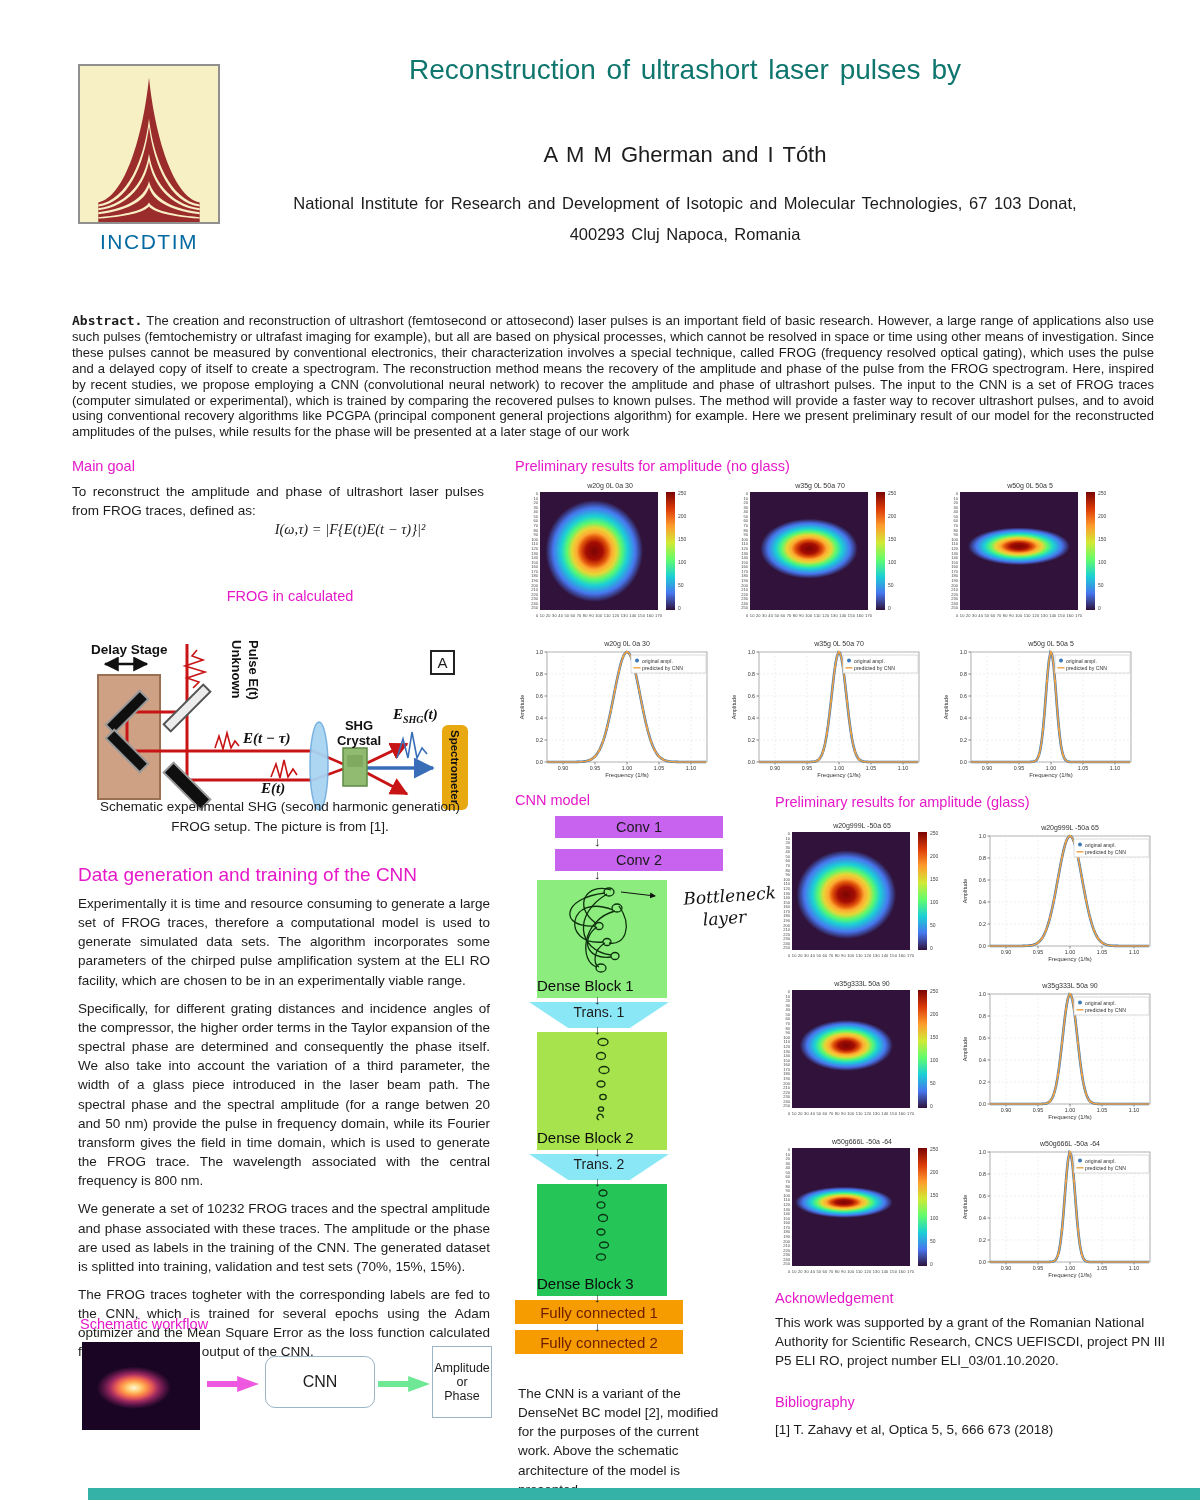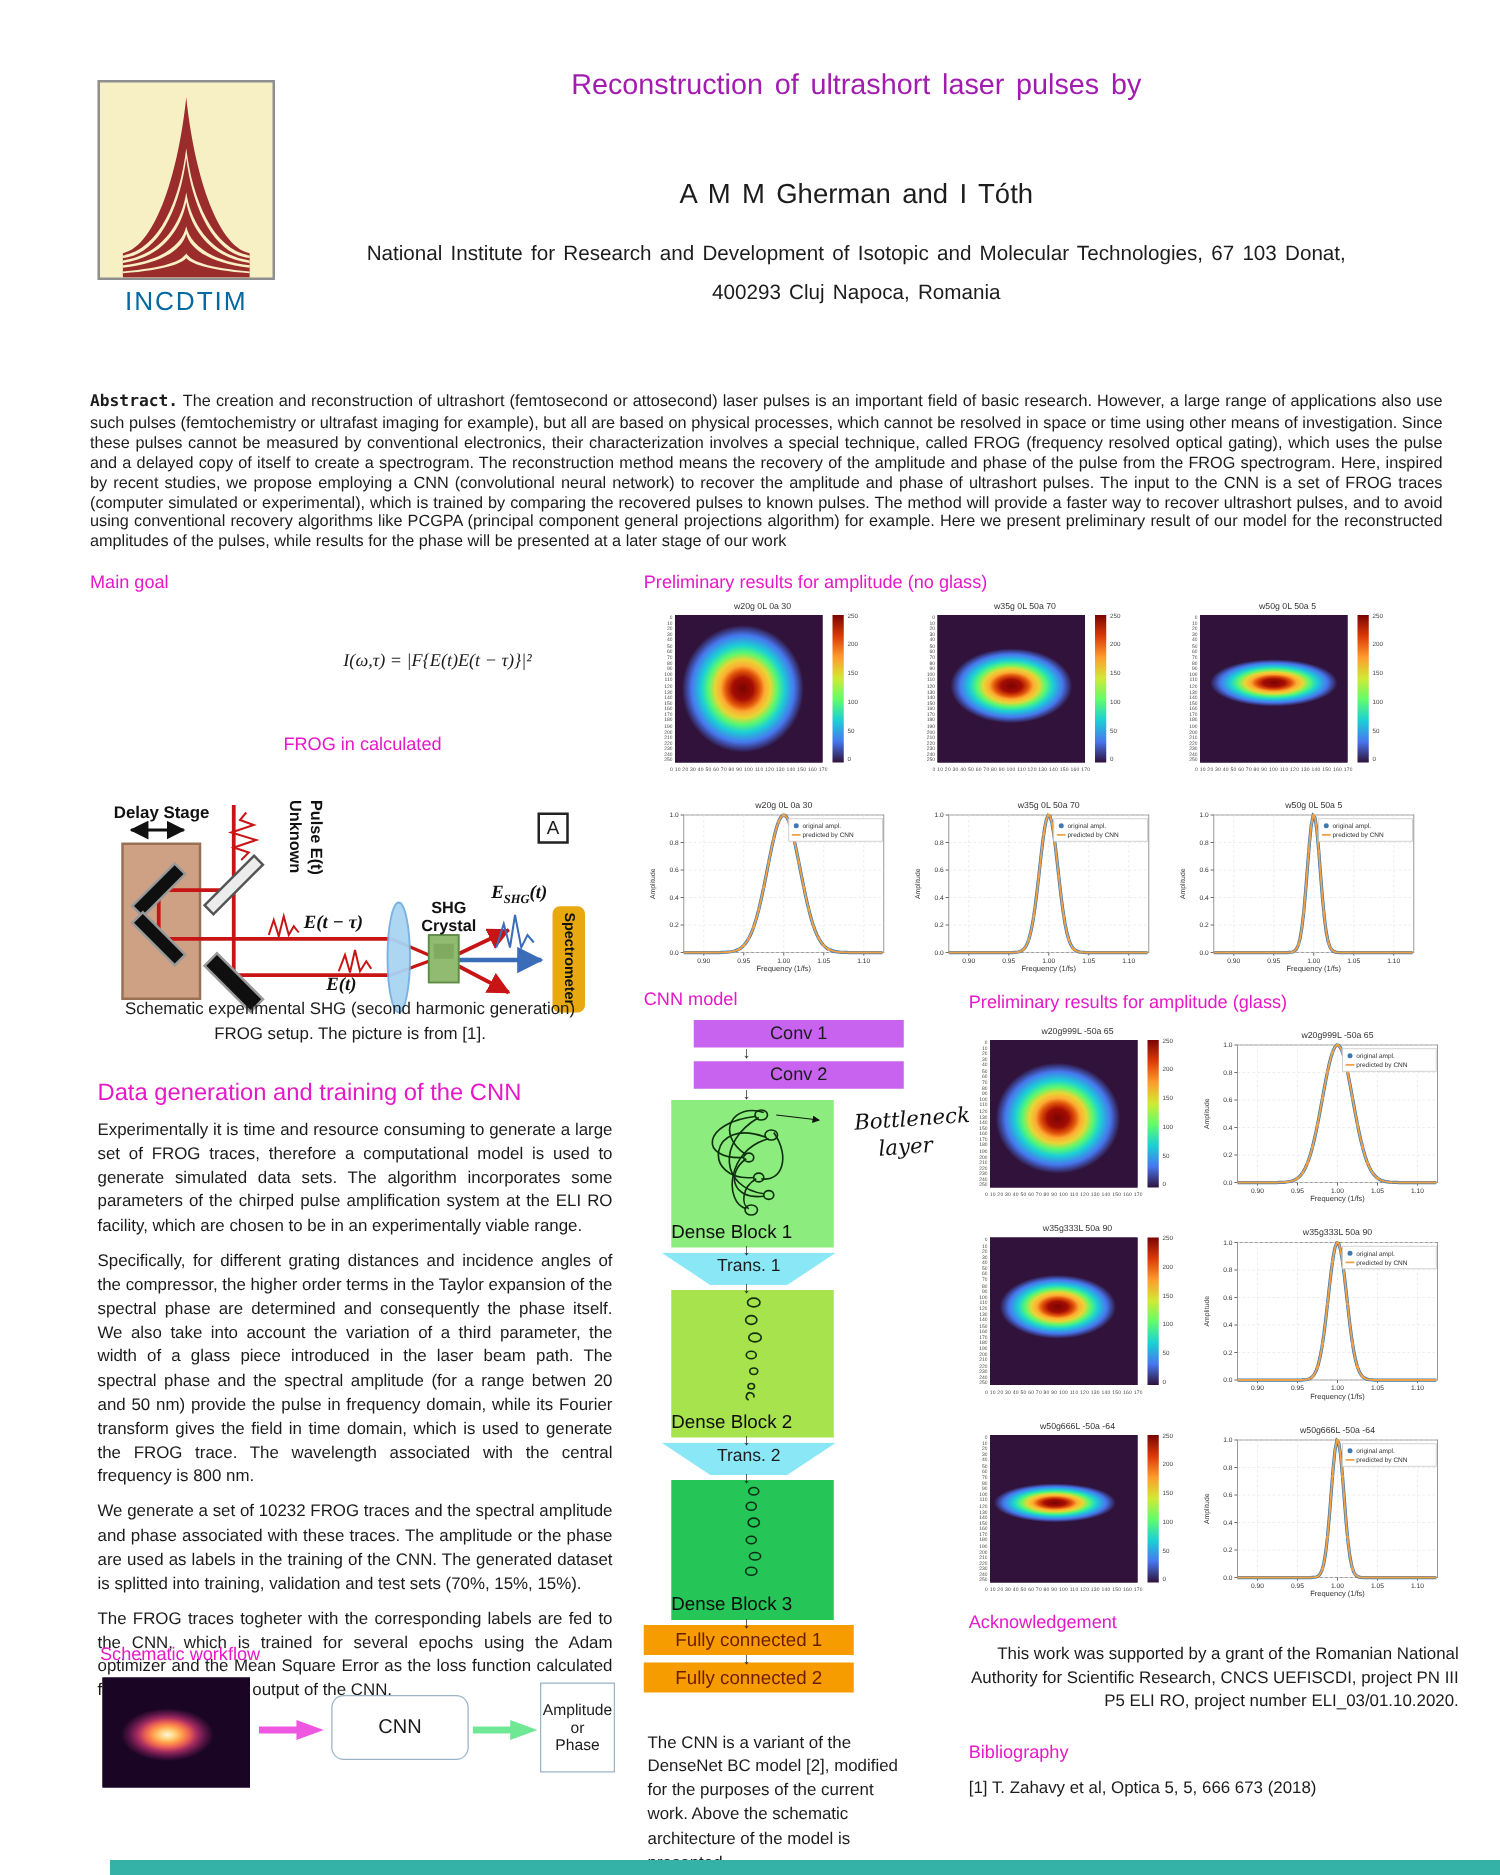--- a/index.html
+++ b/index.html
@@ -6,21 +6,21 @@
   .poster{position:relative;width:1200px;height:1500px;background:#ffffff;margin:0 auto;
           font-family:"Liberation Sans", sans-serif;color:#1c1c1c;overflow:hidden;}
   .abs{position:absolute;}
   
   .mh{position:absolute;color:#e519c8;font-size:14.5px;}
   .mh-big{position:absolute;color:#e519c8;font-size:19px;}
   
   .logo-box{position:absolute;left:78px;top:64px;width:142px;height:160px;background:#f7f0c4;border:2px solid #8f8f8f;box-sizing:border-box;}
   .logo-text{position:absolute;left:78px;top:230px;width:142px;text-align:center;font-size:21px;letter-spacing:1.5px;color:#0369a1;}
   .hdr{position:absolute;left:240px;width:890px;text-align:center;}
-  .title{top:52px;font-size:23px;line-height:1.32;color:#a21caf;word-spacing:3px;}
+  .title{top:52px;font-size:28px;line-height:1.32;color:#0f766e;word-spacing:3px;}
   .authors{top:142px;font-size:22px;word-spacing:3px;}
   .affil{top:188px;font-size:16.5px;line-height:1.85;word-spacing:2px;}
   
   .abstract{position:absolute;left:72px;top:300px;width:1082px;font-size:13px;line-height:15.9px;text-align:justify;}
   .abs-label{font-family:"DejaVu Sans Mono", monospace;font-weight:bold;}
   
   .body-txt{font-size:13.5px;line-height:1.42;text-align:justify;}
   .formula{font-family:"Liberation Serif", serif;font-style:italic;font-size:14.5px;text-align:center;}
   .caption{text-align:center;font-size:13.5px;line-height:1.45;}
   
@@ -91,20 +91,21 @@
   </div>
   <div class="hdr authors">A M M Gherman and I Tóth</div>
   <div class="hdr affil">
     <div>National Institute for Research and Development of Isotopic and Molecular Technologies, 67 103 Donat,</div>
     <div>400293 Cluj Napoca, Romania</div>
   </div>
 
   <p class="abstract"><span class="abs-label">Abstract.</span><span> The creation and reconstruction of ultrashort (femtosecond or attosecond) laser pulses is an important field of basic research. However, a large range of applications also use such pulses (femtochemistry or ultrafast imaging for example), but all are based on physical processes, which cannot be resolved in space or time using other means of investigation. Since these pulses cannot be measured by conventional electronics, their characterization involves a special technique, called FROG (frequency resolved optical gating), which uses the pulse and a delayed copy of itself to create a spectrogram. The reconstruction method means the recovery of the amplitude and phase of the pulse from the FROG spectrogram. Here, inspired by recent studies, we propose employing a CNN (convolutional neural network) to recover the amplitude and phase of ultrashort pulses. The input to the CNN is a set of FROG traces (computer simulated or experimental), which is trained by comparing the recovered pulses to known pulses.  The method will provide a faster way to recover ultrashort pulses, and to avoid using conventional recovery algorithms like PCGPA (principal component general projections algorithm) for example. Here we present preliminary result of our model for the reconstructed amplitudes of the pulses, while results for the phase will be presented at a later stage of our work</span></p>
 
   <div class="mh" style="left:72px;top:458px">Main goal</div>
+  <div class="abs body-txt" style="left:72px;top:482px;width:412px">To reconstruct the amplitude and phase of ultrashort laser pulses from FROG traces, defined as:</div>
   <div class="abs formula" style="left:150px;top:521px;width:400px">I(ω,τ) = |F{E(t)E(t − τ)}|²</div>
   <div class="mh" style="left:110px;top:588px;width:360px;text-align:center">FROG in calculated</div>
 
   <div class="frog-wrap">
     <svg width="420" height="188" viewBox="0 0 420 188">
       <defs>
         <marker id="ar" markerWidth="8" markerHeight="8" refX="5.5" refY="3" orient="auto">
             <path d="M0,0 L6,3 L0,6 Z" fill="#c81414"></path>
           </marker>
         <marker id="ab" markerWidth="8" markerHeight="8" refX="5.5" refY="3" orient="auto">
@@ -865,18 +866,18 @@
         <circle cx="120" cy="93.5" r="1.2" fill="#efa145"></circle>
         <circle cx="124" cy="118.9" r="1.2" fill="#efa145"></circle>
         <rect x="116" y="19" width="75" height="18" fill="#fff" stroke="#ccc" stroke-width="0.7"></rect>
         <circle cx="122" cy="24.5" r="2" fill="#3d7ab5"></circle>
         <text x="127" y="26.5" font-size="5.2" fill="#333">original ampl.</text>
         <line x1="118.5" y1="31.8" x2="125.5" y2="31.8" stroke="#efa145" stroke-width="1.4"></line>
         <text x="127" y="33.8" font-size="5.2" fill="#333">predicted by CNN</text>
       </svg></div>
 
   <div class="mh" style="left:775px;top:1290px">Acknowledgement</div>
-  <div class="abs body-txt" style="left:775px;top:1313px;width:392px;text-align:right">This work was supported by a grant of the Romanian National Authority for Scientific Research, CNCS UEFISCDI, project PN III P5 ELI RO, project number ELI_03/01.10.2020.</div>
+  <div class="abs body-txt" style="left:775px;top:1313px;width:392px;text-align:left">This work was supported by a grant of the Romanian National Authority for Scientific Research, CNCS UEFISCDI, project PN III P5 ELI RO, project number ELI_03/01.10.2020.</div>
   <div class="mh" style="left:775px;top:1394px">Bibliography</div>
   <div class="abs bib-line" style="left:775px;top:1420px;width:400px">[1] T. Zahavy et al, Optica 5, 5, 666 673 (2018)</div>
 
   <div class="footer-bar"></div>
 </div>
 
 </body></html>

